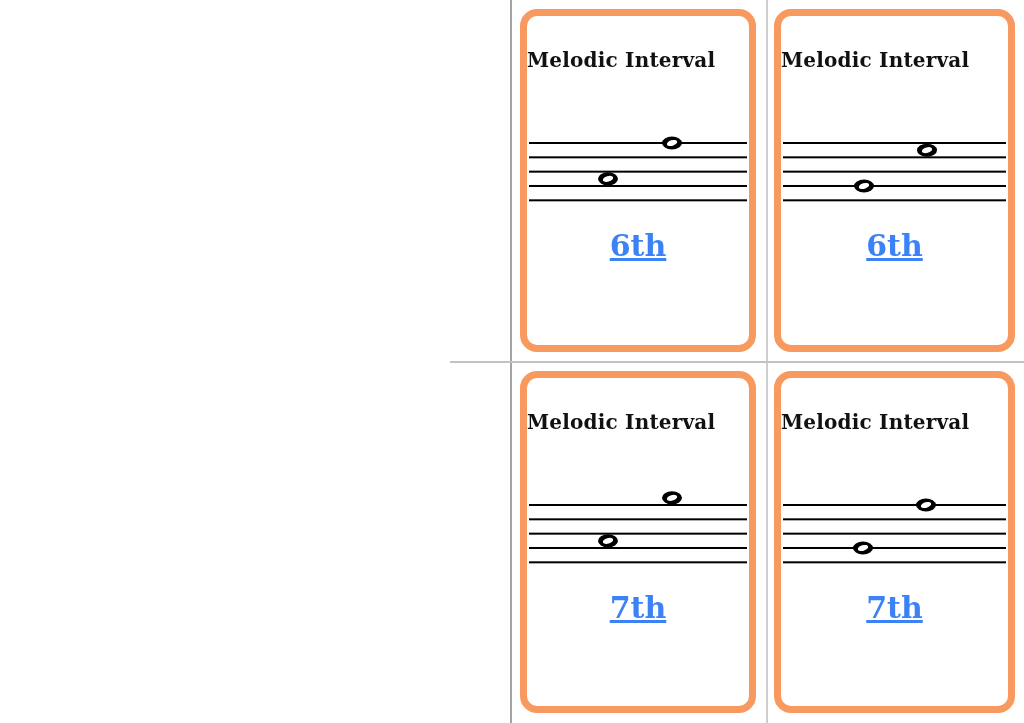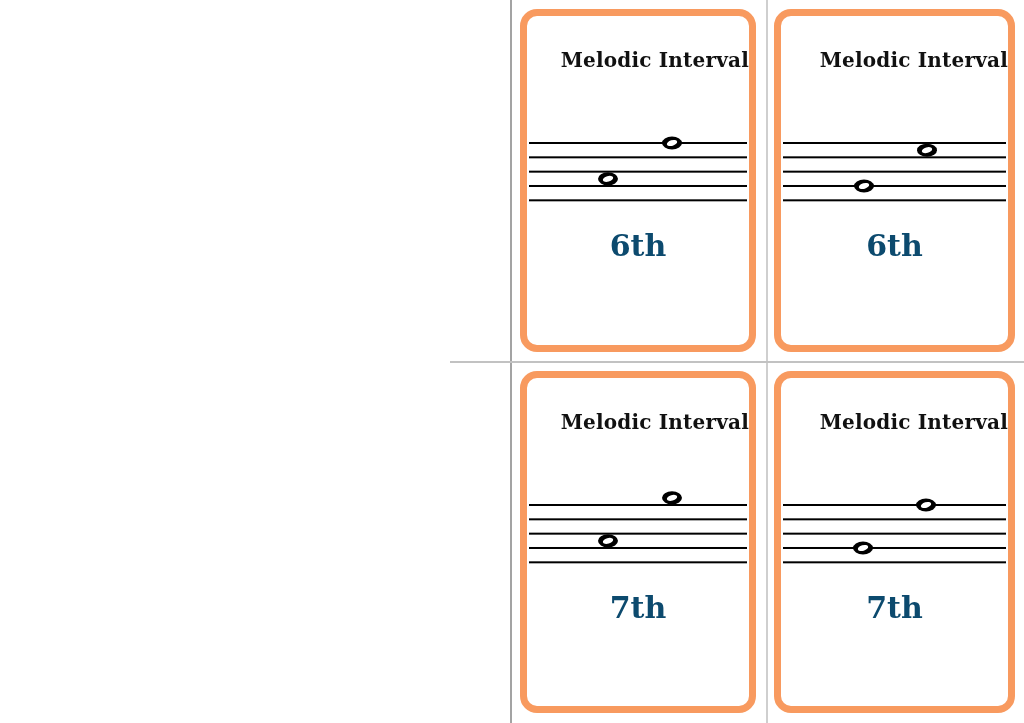--- a/index.html
+++ b/index.html
@@ -32,36 +32,37 @@
   }
   .card-0 { left: 520px; top: 9px;   width: 236px; height: 343px; }
   .card-1 { left: 774px; top: 9px;   width: 241px; height: 343px; }
   .card-2 { left: 520px; top: 371px; width: 236px; height: 342px; }
   .card-3 { left: 774px; top: 371px; width: 241px; height: 342px; }
 
   .card-title {
     position: absolute;
     left: 0; right: 0;
     top: 31px;
-    text-align: right;
+    text-align: left;
     font-weight: bold;
     font-size: 20px;
     line-height: 26px;
     color: #111111;
     letter-spacing: 0.2px;
   }
   .card-interval {
     position: absolute;
     left: 0; right: 0;
     top: 212px;
     text-align: center;
     font-weight: bold;
     font-size: 30px;
     line-height: 36px;
-    color: #0c4a6e;
+    color: #3b82f6;
+    text-decoration: underline;
   }
   .staff-svg {
     position: absolute;
     left: 0; top: 0;
     width: 100%;
     height: 100%;
     display: block;
   }
 </style>
 </head>

